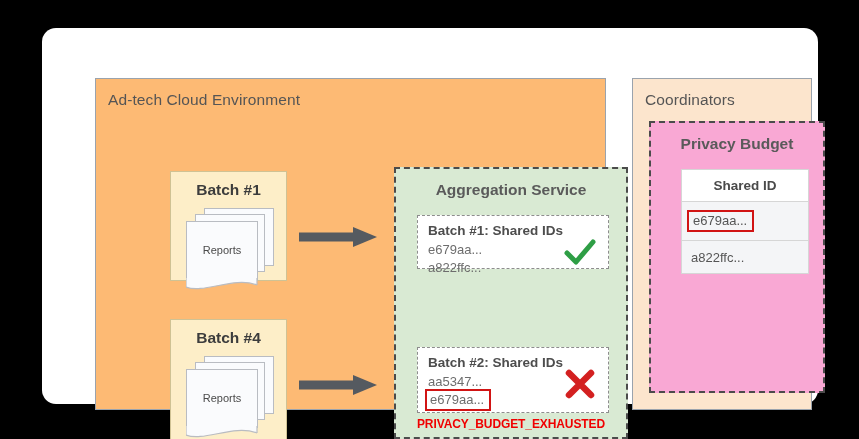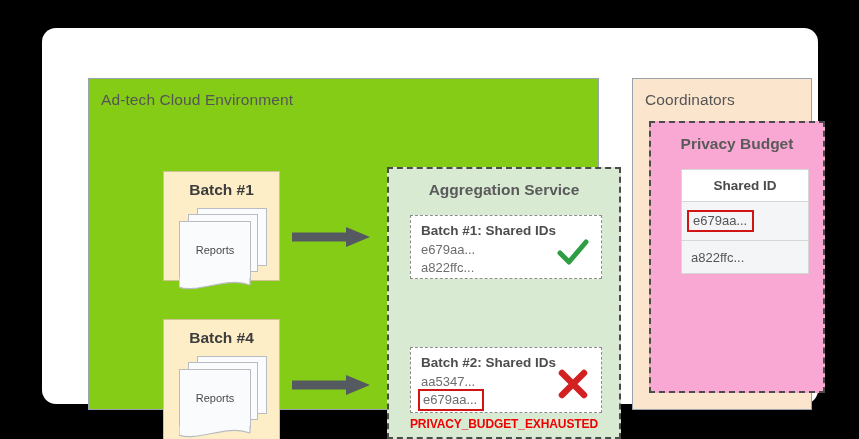--- a/index.html
+++ b/index.html
@@ -33,25 +33,25 @@
     box-shadow: 0 2px 6px rgba(0,0,0,0.35);
   }
 
   
   .panel {
     position: absolute;
     box-sizing: border-box;
     border: 1px solid #9aa3ad;
   }
   .panel-adtech {
-    left: 46px;
+    left: 53px;
     top: 50px;
     width: 511px;
     height: 332px;
-    background: #84cc16;
+    background: #fdba74;
   }
   .panel-coordinators {
     left: 590px;
     top: 50px;
     width: 180px;
     height: 332px;
     background: #fce5cd;
   }
   .panel-title {
     position: absolute;
@@ -159,21 +159,21 @@
   }
 
   .idbox {
     position: absolute;
     left: 21px;
     width: 192px;
     box-sizing: border-box;
     background: #ffffff;
     border: 1.5px dashed #8d8d8d;
   }
-  .idbox-1 { top: 46px;  height: 64px; }
+  .idbox-1 { top: 46px;  height: 54px; }
   .idbox-2 { top: 178px; height: 66px; }
 
   .idbox-head {
     position: absolute;
     left: 10px;
     top: 7px;
     font-size: 13.5px;
     font-weight: bold;
     color: #4d4d4d;
     white-space: nowrap;

